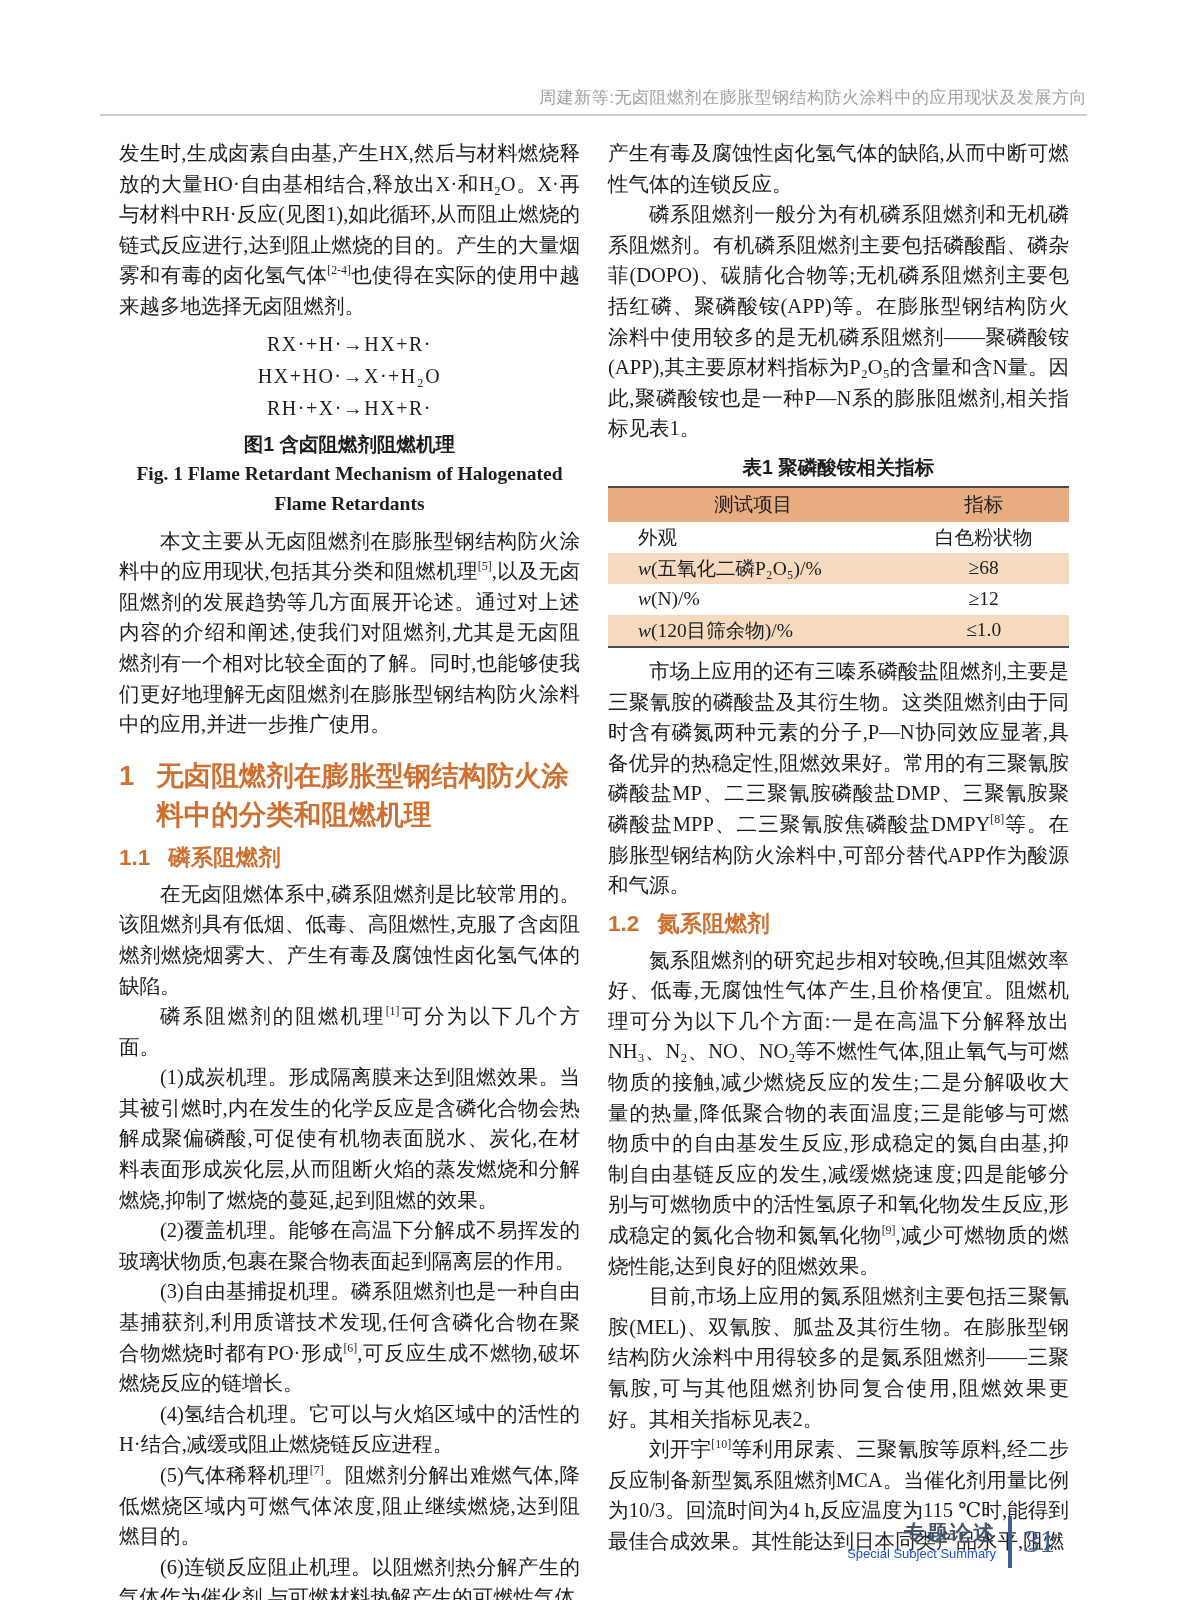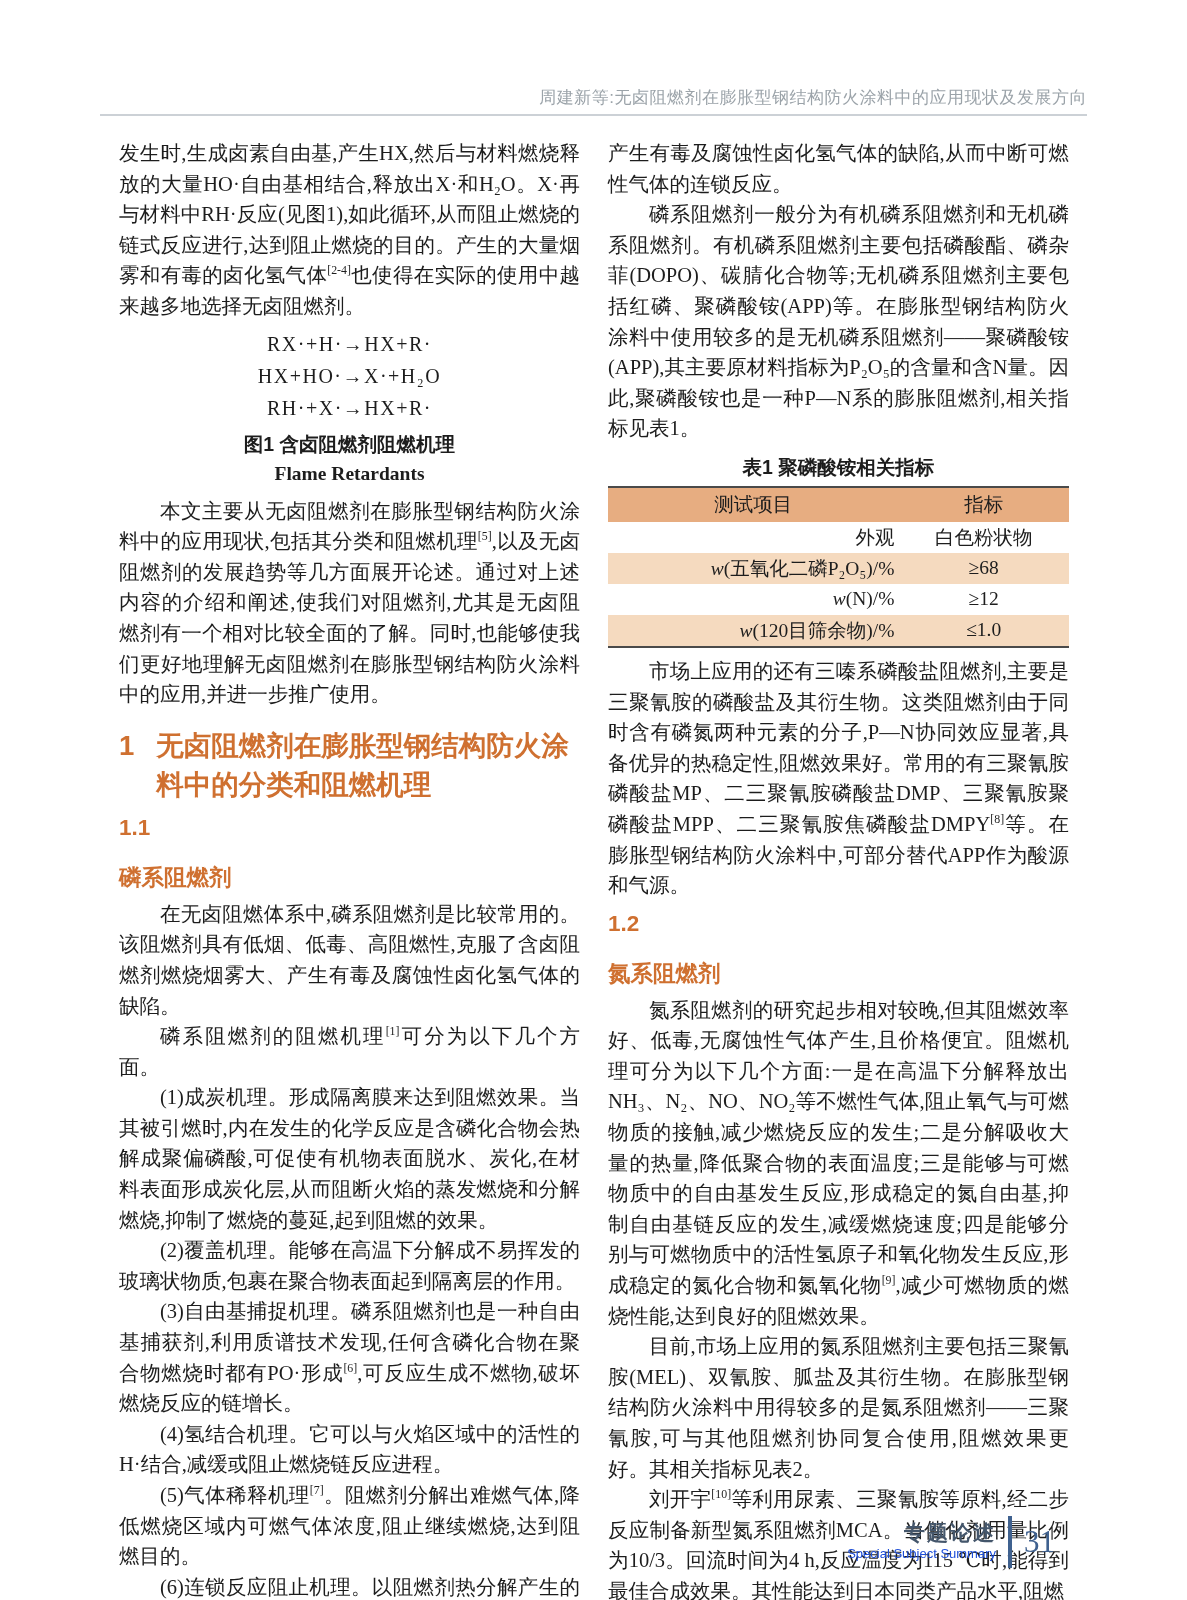--- a/index.html
+++ b/index.html
@@ -35,34 +35,34 @@
   .cap-en{font-family:"Liberation Serif","DejaVu Serif",serif;font-size:19.5px;line-height:30px;}
   .table-title{margin:8px 0 0;}
   .sec-h1{
     display:flex;gap:22px;color:var(--accent);
     font-family:"Liberation Sans","DejaVu Sans",sans-serif;font-weight:bold;
     font-size:27.5px;line-height:39px;margin:16px 0 8px;text-align:left;
   }
   .sec-h2{
     display:flex;gap:18px;color:var(--accent);
     font-family:"Liberation Sans","DejaVu Sans",sans-serif;font-weight:bold;
-    font-size:22.5px;line-height:32px;margin:7px 0 5px;text-align:left;flex-direction:column;
+    font-size:22.5px;line-height:32px;margin:7px 0 5px;text-align:left;
   }
   table.indicator-table{
     width:100%;border-collapse:collapse;margin:4px 0 8px;
     border-top:2.5px solid var(--table-border);border-bottom:2.5px solid var(--table-border);
     font-size:19.5px;
   }
   table.indicator-table th{
     background:var(--table-header-bg);font-weight:normal;text-align:center;
     height:32px;padding:1px 4px;
   }
   table.indicator-table th:first-child{width:63%;text-align:center;}
   table.indicator-table td{height:29px;padding:1px 4px;text-align:center;}
-  table.indicator-table td:first-child{text-align:right;padding-left:30px;}
+  table.indicator-table td:first-child{text-align:left;padding-left:30px;}
   table.indicator-table tbody tr:nth-child(even) td{background:var(--table-stripe-bg);}
   
   .footer{position:absolute;top:1492px;right:132px;display:flex;align-items:center;gap:12px;margin-top:24px;}
   .footer-labels{text-align:right;}
   .footer-zh{
     font-family:"Liberation Sans","DejaVu Sans",sans-serif;font-weight:bold;
     font-size:21px;color:var(--footer-label);letter-spacing:2px;line-height:24px;
   }
   .footer-en{
     font-family:"Liberation Sans","DejaVu Sans",sans-serif;
@@ -83,20 +83,21 @@
   <div class="content">
     <div class="col">
         <p class="para">发生时,生成卤素自由基,产生HX,然后与材料燃烧释放的大量HO·自由基相结合,释放出X·和H₂O。X·再与材料中RH·反应(见图1),如此循环,从而阻止燃烧的链式反应进行,达到阻止燃烧的目的。产生的大量烟雾和有毒的卤化氢气体<sup>[2-4]</sup>也使得在实际的使用中越来越多地选择无卤阻燃剂。</p>
         <div class="equations">
           <div class="eq-line">RX·+H·→HX+R·</div>
           <div class="eq-line">HX+HO·→X·+H₂O</div>
           <div class="eq-line">RH·+X·→HX+R·</div>
         </div>
         <div class="fig-caption">
           <div class="cap-zh">图1  含卤阻燃剂阻燃机理</div>
+          <div class="cap-en">Fig. 1  Flame Retardant Mechanism of Halogenated</div>
           <div class="cap-en">Flame Retardants</div>
         </div>
         <p class="para indent">本文主要从无卤阻燃剂在膨胀型钢结构防火涂料中的应用现状,包括其分类和阻燃机理<sup>[5]</sup>,以及无卤阻燃剂的发展趋势等几方面展开论述。通过对上述内容的介绍和阐述,使我们对阻燃剂,尤其是无卤阻燃剂有一个相对比较全面的了解。同时,也能够使我们更好地理解无卤阻燃剂在膨胀型钢结构防火涂料中的应用,并进一步推广使用。</p>
         <div class="sec-h1">
           <span class="num">1</span>
           <span class="txt">无卤阻燃剂在膨胀型钢结构防火涂料中的分类和阻燃机理</span>
         </div>
         <div class="sec-h2">
           <span class="num">1.1</span>
           <span class="txt">磷系阻燃剂</span>

